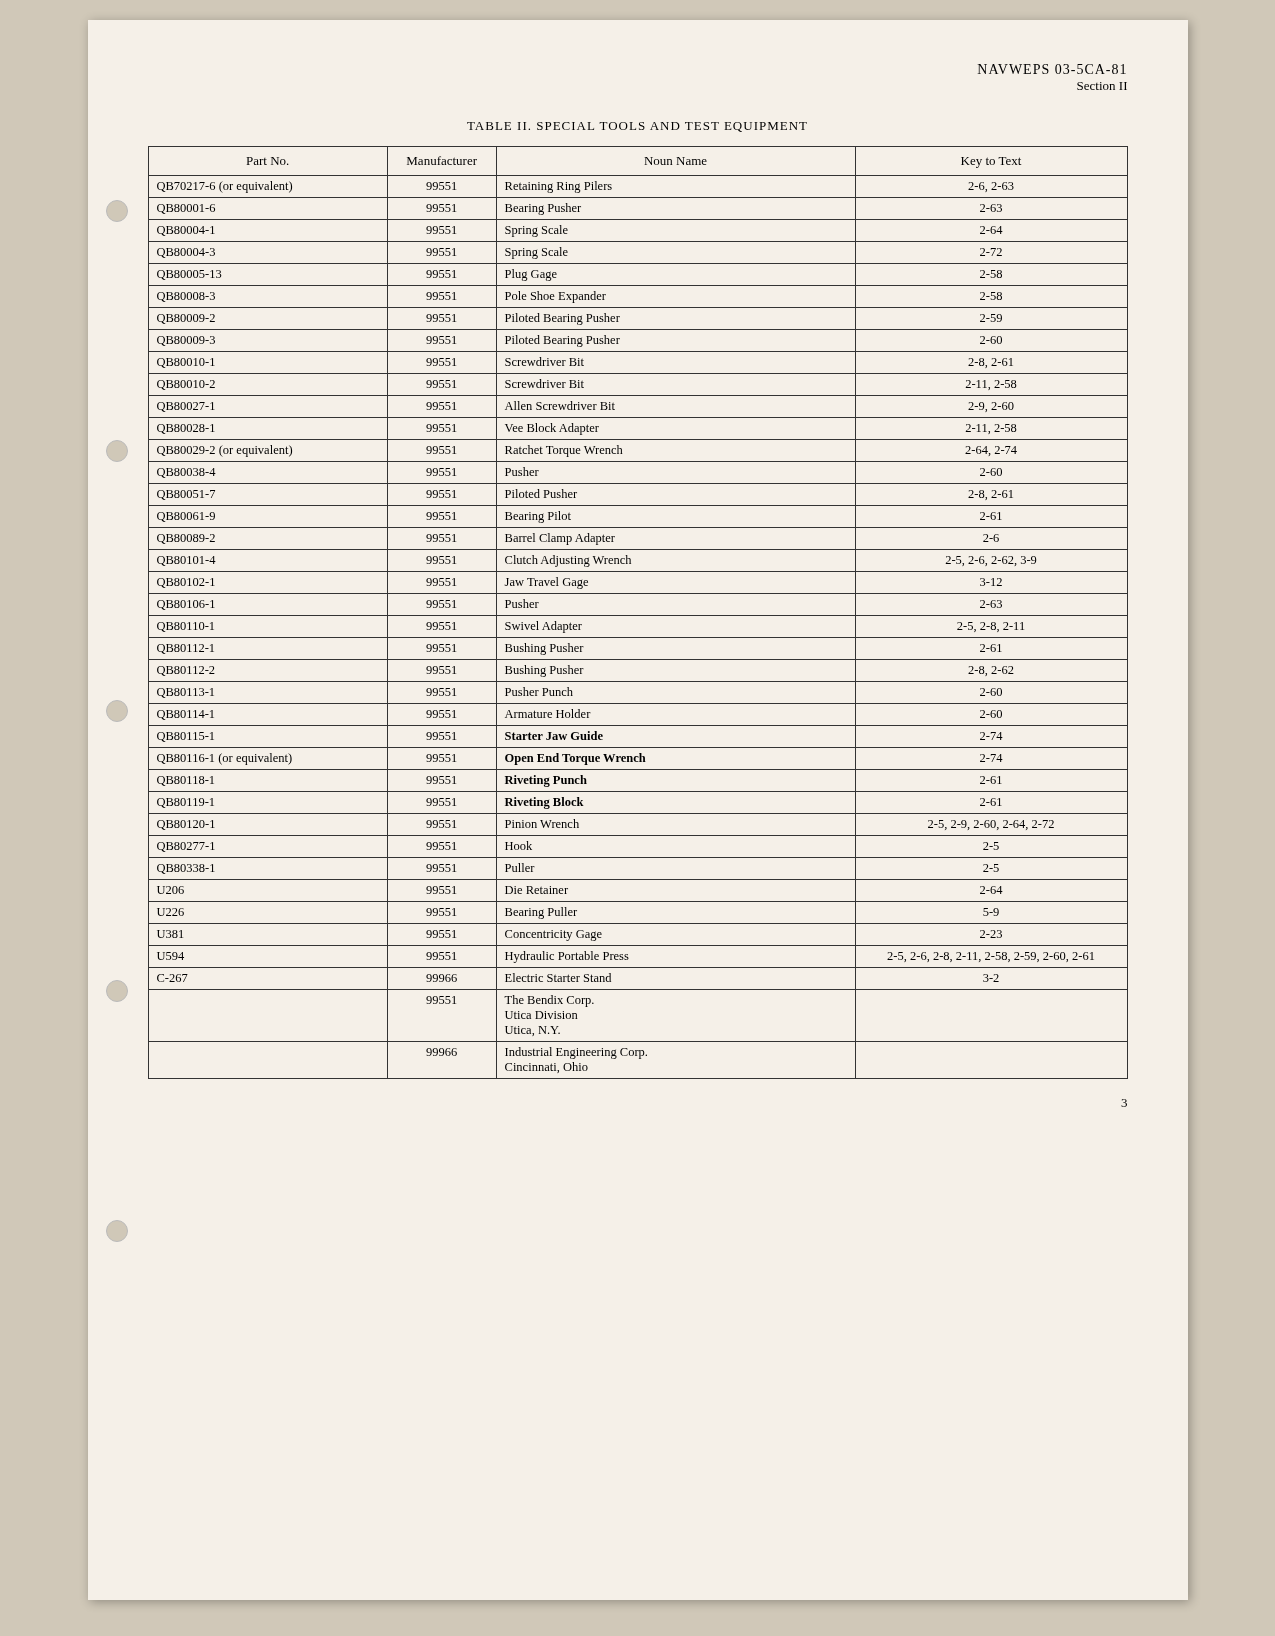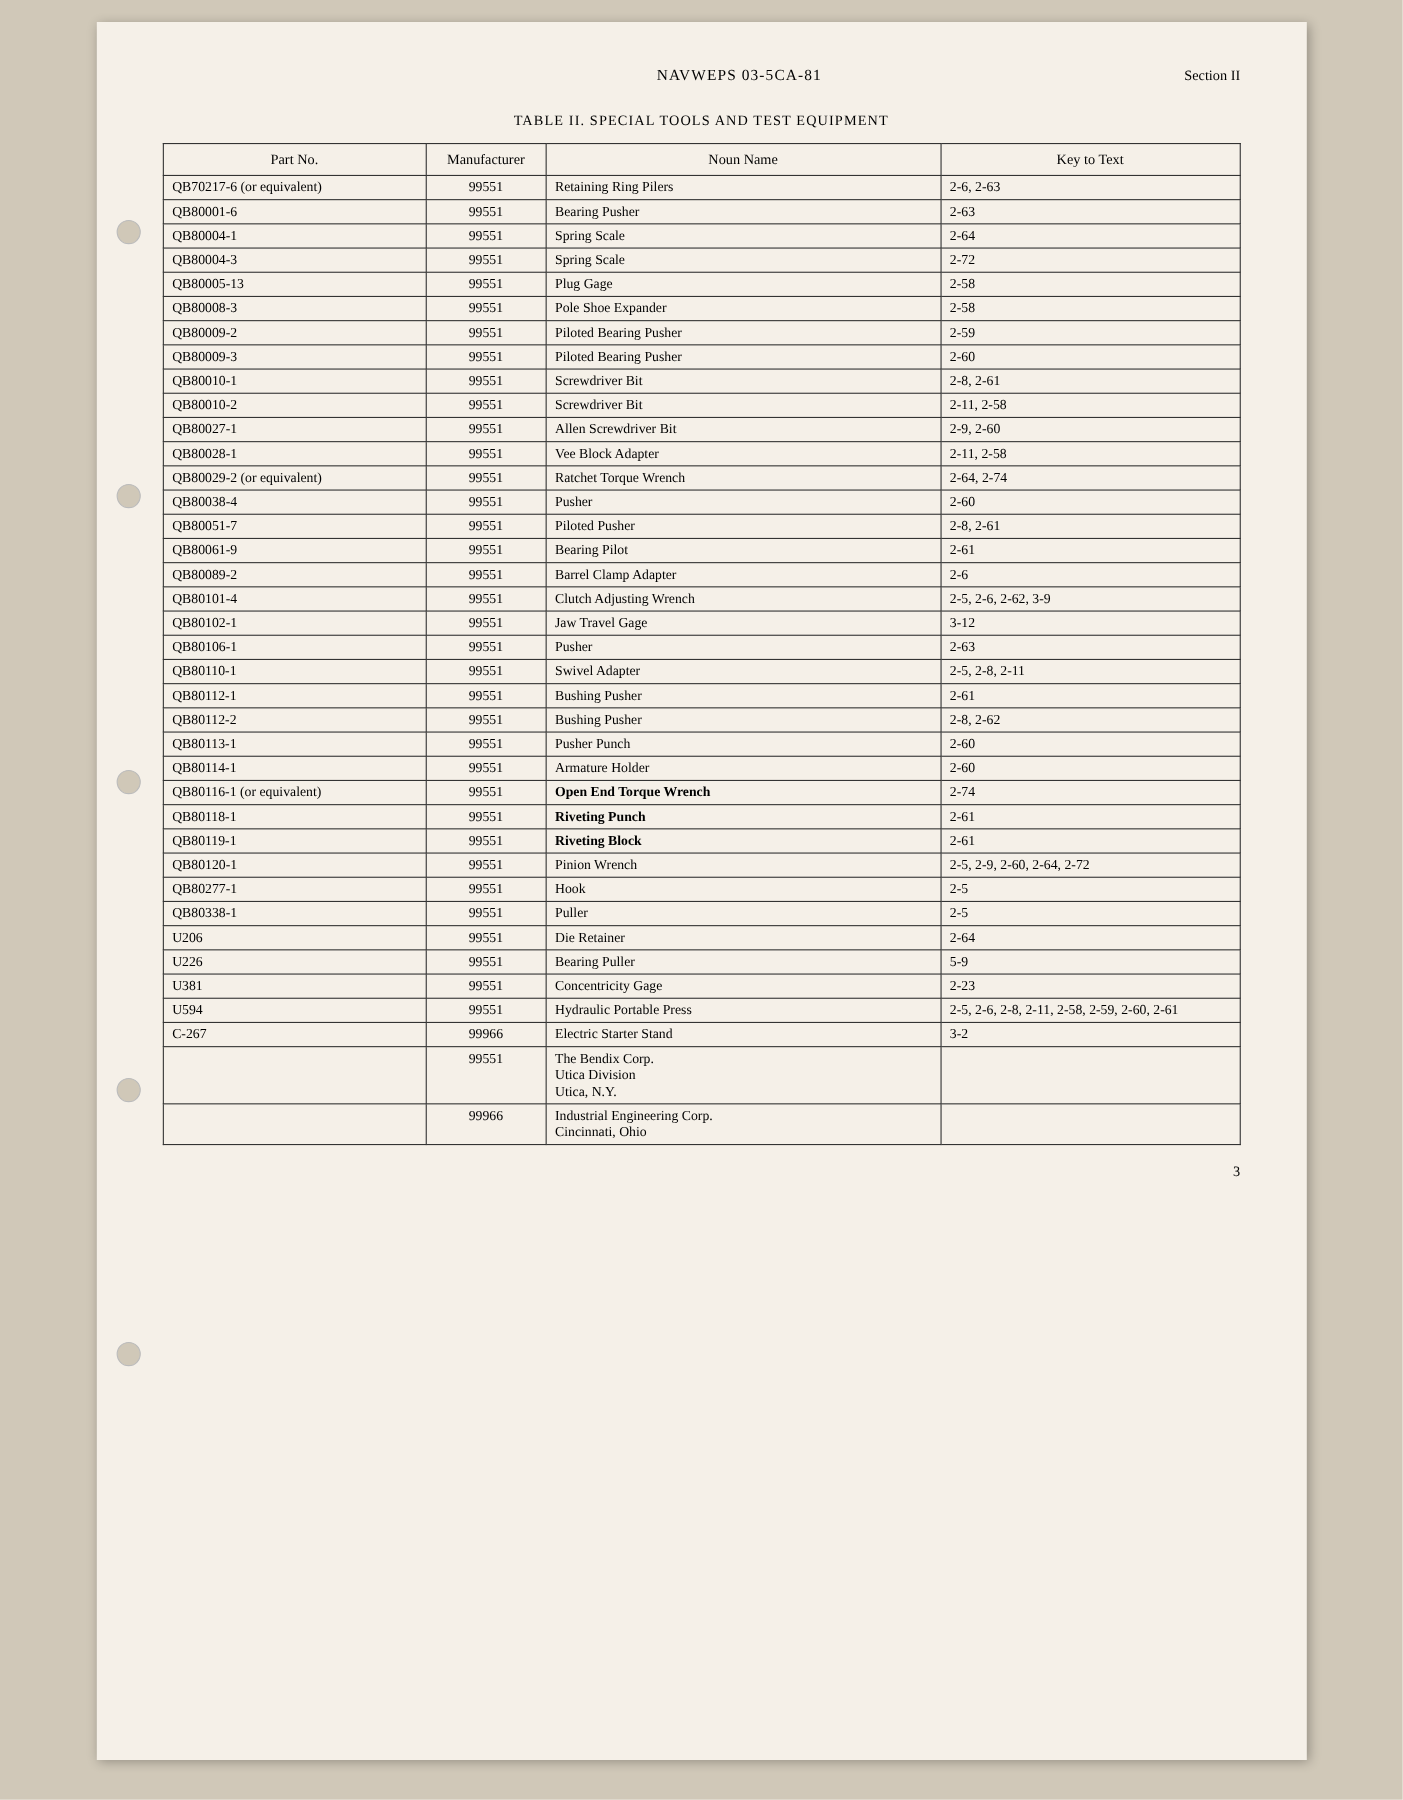--- a/index.html
+++ b/index.html
@@ -15,22 +15,23 @@
       background: #f5f0e8;
       width: 1100px;
       min-height: 1580px;
       padding: 40px 60px;
       position: relative;
       box-shadow: 2px 2px 10px rgba(0,0,0,0.3);
     }
     .page-header {
       display: flex;
       justify-content: space-between;
-      align-items: center;
+      align-items: flex-end;
       margin-bottom: 24px;
+      flex-direction: column;
     }
     .header-center {
       text-align: center;
       flex: 1;
     }
     .header-right {
       font-size: 13px;
       white-space: nowrap;
     }
     .doc-title {
@@ -59,21 +60,21 @@
       font-size: 13px;
       background: #f5f0e8;
     }
     td {
       padding: 3px 8px;
       vertical-align: top;
     }
     td.part-no { width: 22%; }
     td.manufacturer { width: 10%; text-align: center; }
     td.noun-name { width: 33%; }
-    td.key-to-text { width: 25%; }
+    td.key-to-text { width: 25%; text-align: center; }
     .footer-page {
       text-align: right;
       margin-top: 16px;
       font-size: 13px;
     }
     
     .hole {
       position: absolute;
       left: 18px;
       width: 22px;
@@ -258,20 +259,26 @@
           <td class="noun-name">Pusher Punch</td>
           <td class="key-to-text">2-60</td>
         </tr>
         <tr>
           <td class="part-no">QB80114-1</td>
           <td class="manufacturer">99551</td>
           <td class="noun-name">Armature Holder</td>
           <td class="key-to-text">2-60</td>
         </tr>
         <tr>
+          <td class="part-no">QB80115-1</td>
+          <td class="manufacturer">99551</td>
+          <td class="noun-name"><b>Starter Jaw Guide</b></td>
+          <td class="key-to-text">2-74</td>
+        </tr>
+        <tr>
           <td class="part-no">QB80116-1 (or equivalent)</td>
           <td class="manufacturer">99551</td>
           <td class="noun-name"><b>Open End Torque Wrench</b></td>
           <td class="key-to-text">2-74</td>
         </tr>
         <tr>
           <td class="part-no">QB80118-1</td>
           <td class="manufacturer">99551</td>
           <td class="noun-name"><b>Riveting Punch</b></td>
           <td class="key-to-text">2-61</td>

